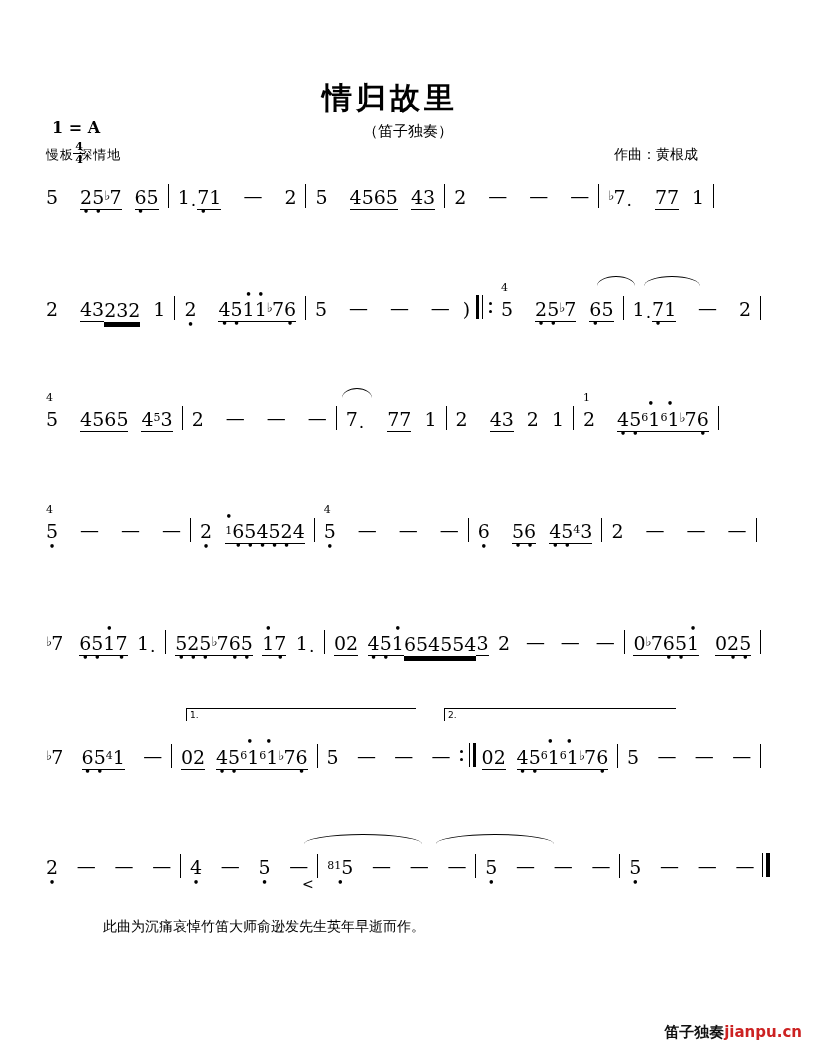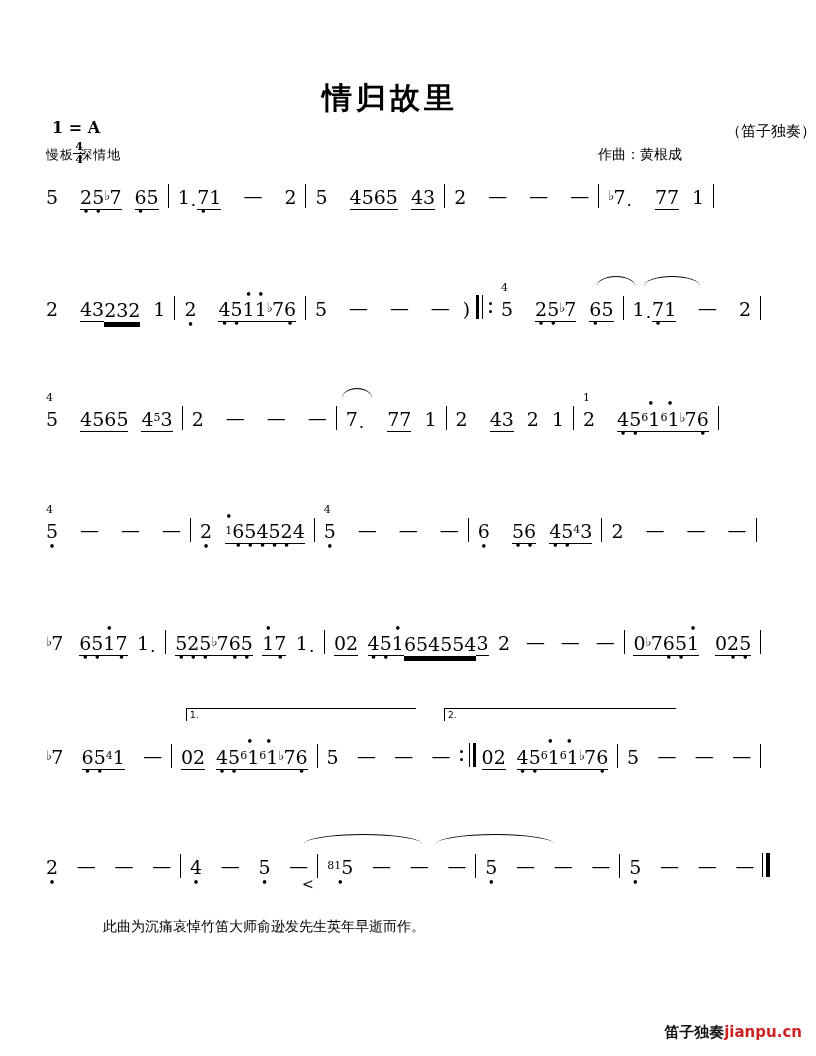--- a/index.html
+++ b/index.html
@@ -31,21 +31,21 @@
     font-family: "DejaVu Serif", serif;
     font-size: 30px;
     font-weight: bold;
     letter-spacing: 4px;
   }
   .subtitle {
     position: absolute;
     top: 122px;
     left: 0;
     width: 816px;
-    text-align: right;
+    text-align: center;
     font-family: "DejaVu Sans", sans-serif;
     font-size: 15px;
   }
   .keysig {
     position: absolute;
     top: 118px;
     left: 52px;
     font-family: "DejaVu Serif", serif;
     font-size: 16px;
     font-weight: bold;
@@ -70,21 +70,21 @@
     top: 146px;
     left: 46px;
     font-family: "DejaVu Sans", sans-serif;
     font-size: 13px;
     letter-spacing: 1px;
   }
   .tempo span + span { }
   .composer {
     position: absolute;
     top: 146px;
-    right: 134px;
+    right: 118px;
     font-family: "DejaVu Sans", sans-serif;
     font-size: 14px;
   }
 
   
   .system {
     position: absolute;
     left: 46px;
     width: 724px;
     height: 52px;

